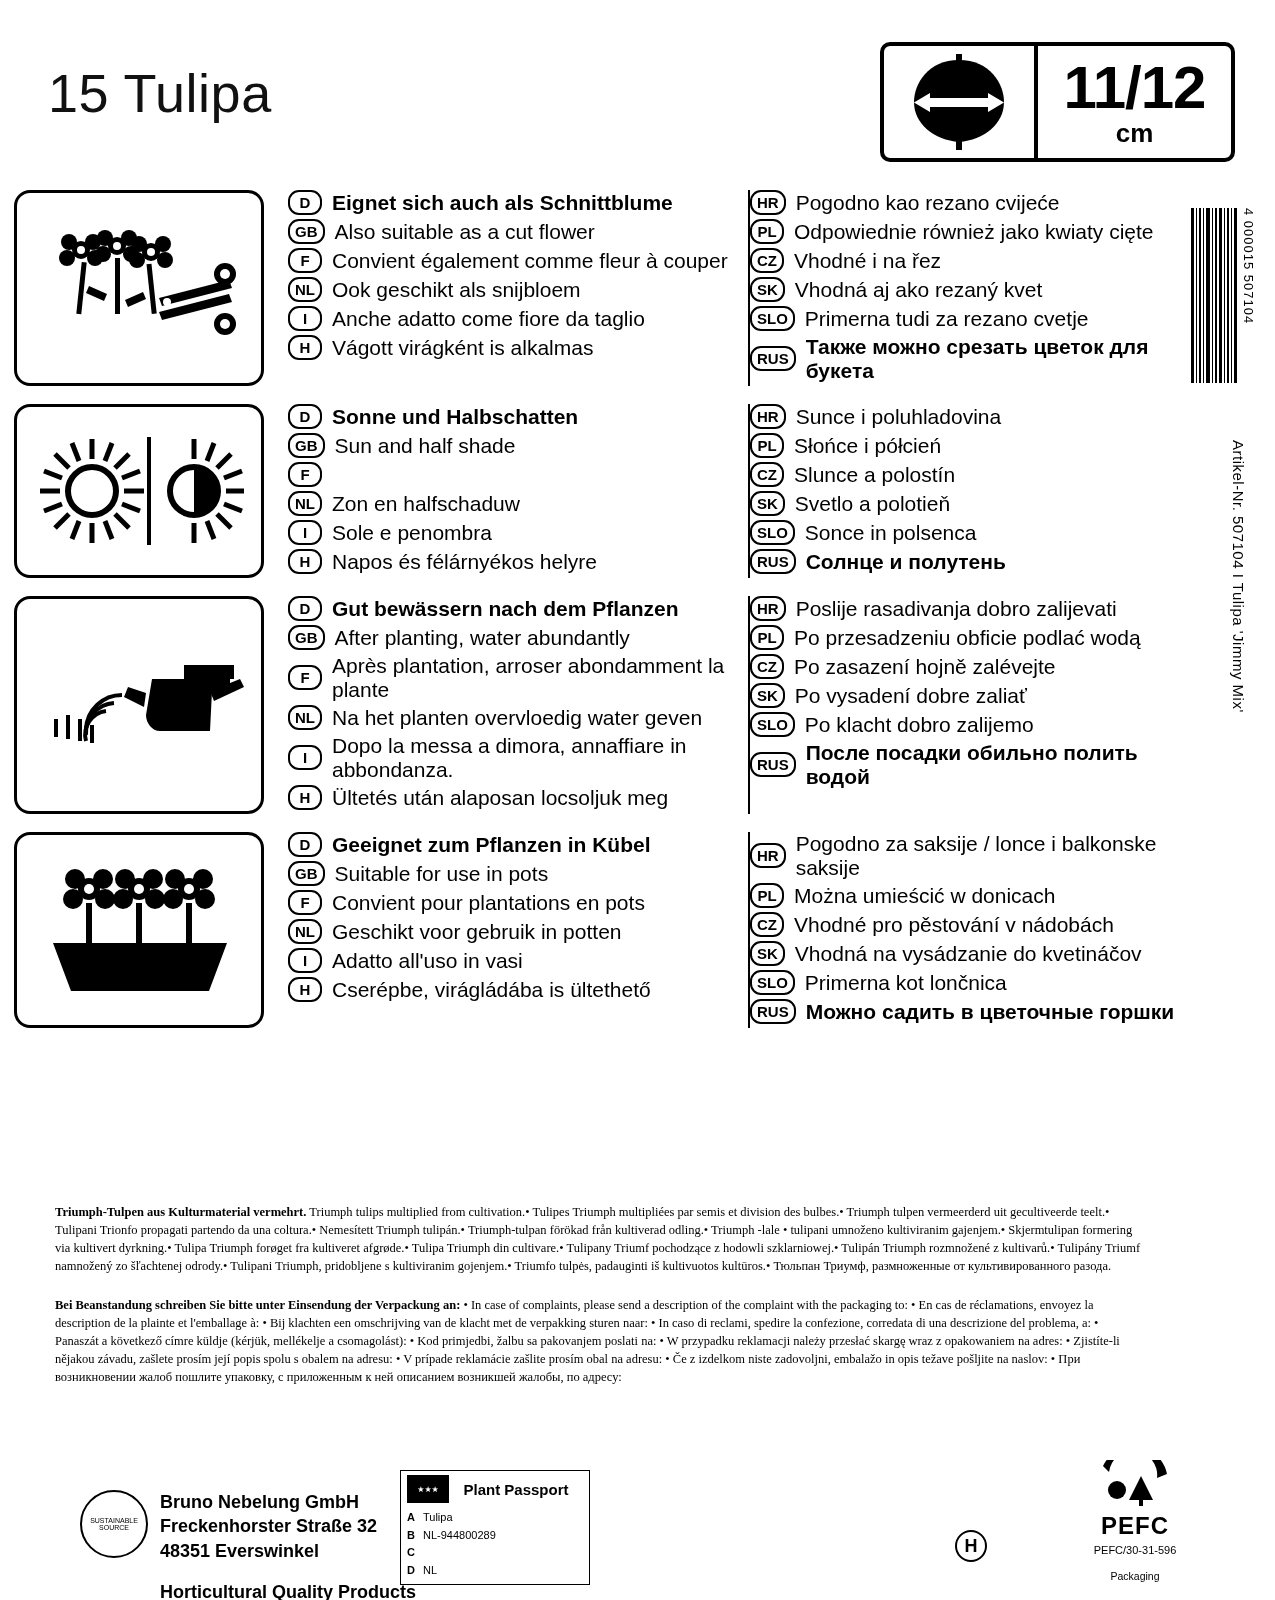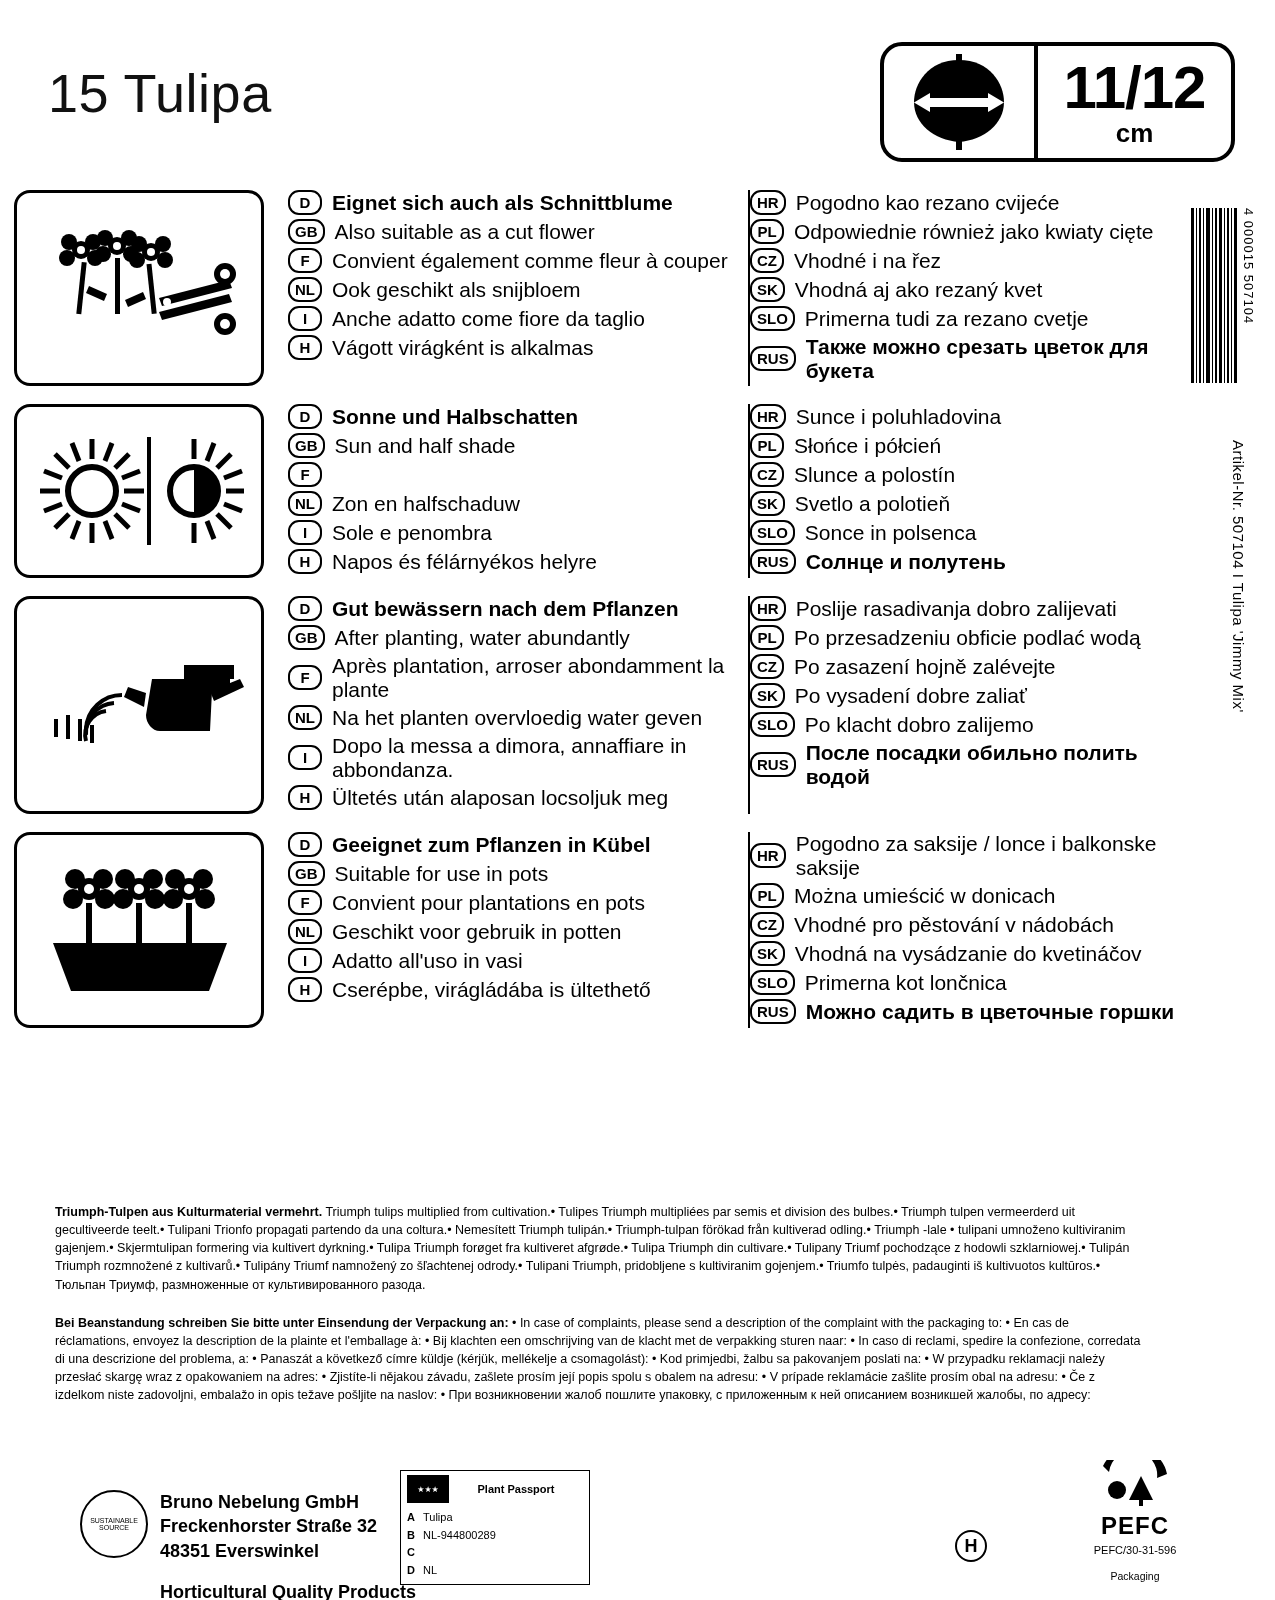--- a/index.html
+++ b/index.html
@@ -16,21 +16,21 @@
   
   #header { position:relative; height:175px; }
   #title {
     position:absolute; left:48px; top:62px;
     font-size:54px; font-weight:400; letter-spacing:0.5px;
     color:#111;
   }
   #size-box {
     position:absolute; right:40px; top:42px;
     width:355px; height:120px;
-    border:4px solid #000; border-radius:22px;
+    border:4px solid #000; border-radius:10px;
     display:flex; align-items:center;
   }
   #bulb-cell { width:150px; display:flex; align-items:center; justify-content:center; }
   #size-divider { width:4px; background:#000; height:100%; }
   #size-text {
     flex:1; display:flex; flex-direction:column;
     align-items:center; justify-content:center; line-height:1;
   }
   #size-value { font-size:60px; font-weight:700; letter-spacing:-1px; }
   #size-unit { font-size:26px; font-weight:700; margin-top:2px; }
@@ -72,21 +72,21 @@
     border:2px solid #000; border-radius:11px;
     font-size:15px; font-weight:700; line-height:1;
     padding:3px 5px; min-width:34px; text-align:center;
     margin-right:10px; flex:none;
   }
   .lang-text { font-size:21px; line-height:1.12; }
   .lang-line.first .lang-text { font-weight:700; }
   .lang-line.rus .lang-text { font-weight:700; }
 
   
-  #smallprint { position:absolute; left:55px; top:1203px; width:1090px; }
+  #smallprint { position:absolute; left:55px; top:1203px; width:1090px;font-family:Liberation Serif, serif; }
   #smallprint p { margin:0 0 20px 0; font-size:12.5px; line-height:1.45; text-align:left; }
   #smallprint b { font-weight:700; }
 
   
   #footer { position:absolute; left:0; top:1430px; width:1275px; height:170px; }
   #sustain-logo {
     position:absolute; left:80px; top:60px; width:68px; height:68px;
     border-radius:50%; border:2px solid #000;
     display:flex; align-items:center; justify-content:center;
   }
@@ -98,21 +98,21 @@
     border:1.5px solid #000;
   }
   #passport-head { display:flex; align-items:center; padding:4px 6px 0 6px; }
   #eu-flag {
     width:42px; height:28px; background:#000; position:relative; flex:none;
   }
   #eu-flag .stars {
     position:absolute; inset:0; display:flex; align-items:center; justify-content:center;
     color:#fff; font-size:8px; letter-spacing:0px;
   }
-  #passport-title { flex:1; text-align:center; font-size:11px; font-weight:700; }
+  #passport-title { flex:1; text-align:center; font-size:15px; font-weight:700; }
   #passport-rows { padding:6px 6px 0 6px; }
   .pp-row { display:flex; font-size:11px; line-height:1.6; }
   .pp-key { width:16px; font-weight:700; }
   #hmark { position:absolute; left:955px; top:100px; width:32px; height:32px;
            border:2px solid #000; border-radius:50%;
            display:flex; align-items:center; justify-content:center;
            font-size:18px; font-weight:700; }
   #pefc { position:absolute; right:70px; top:30px; width:140px; text-align:center; }
   #pefc-name { font-size:24px; font-weight:700; letter-spacing:1px; }
   #pefc-code { font-size:11px; margin-top:4px; }

